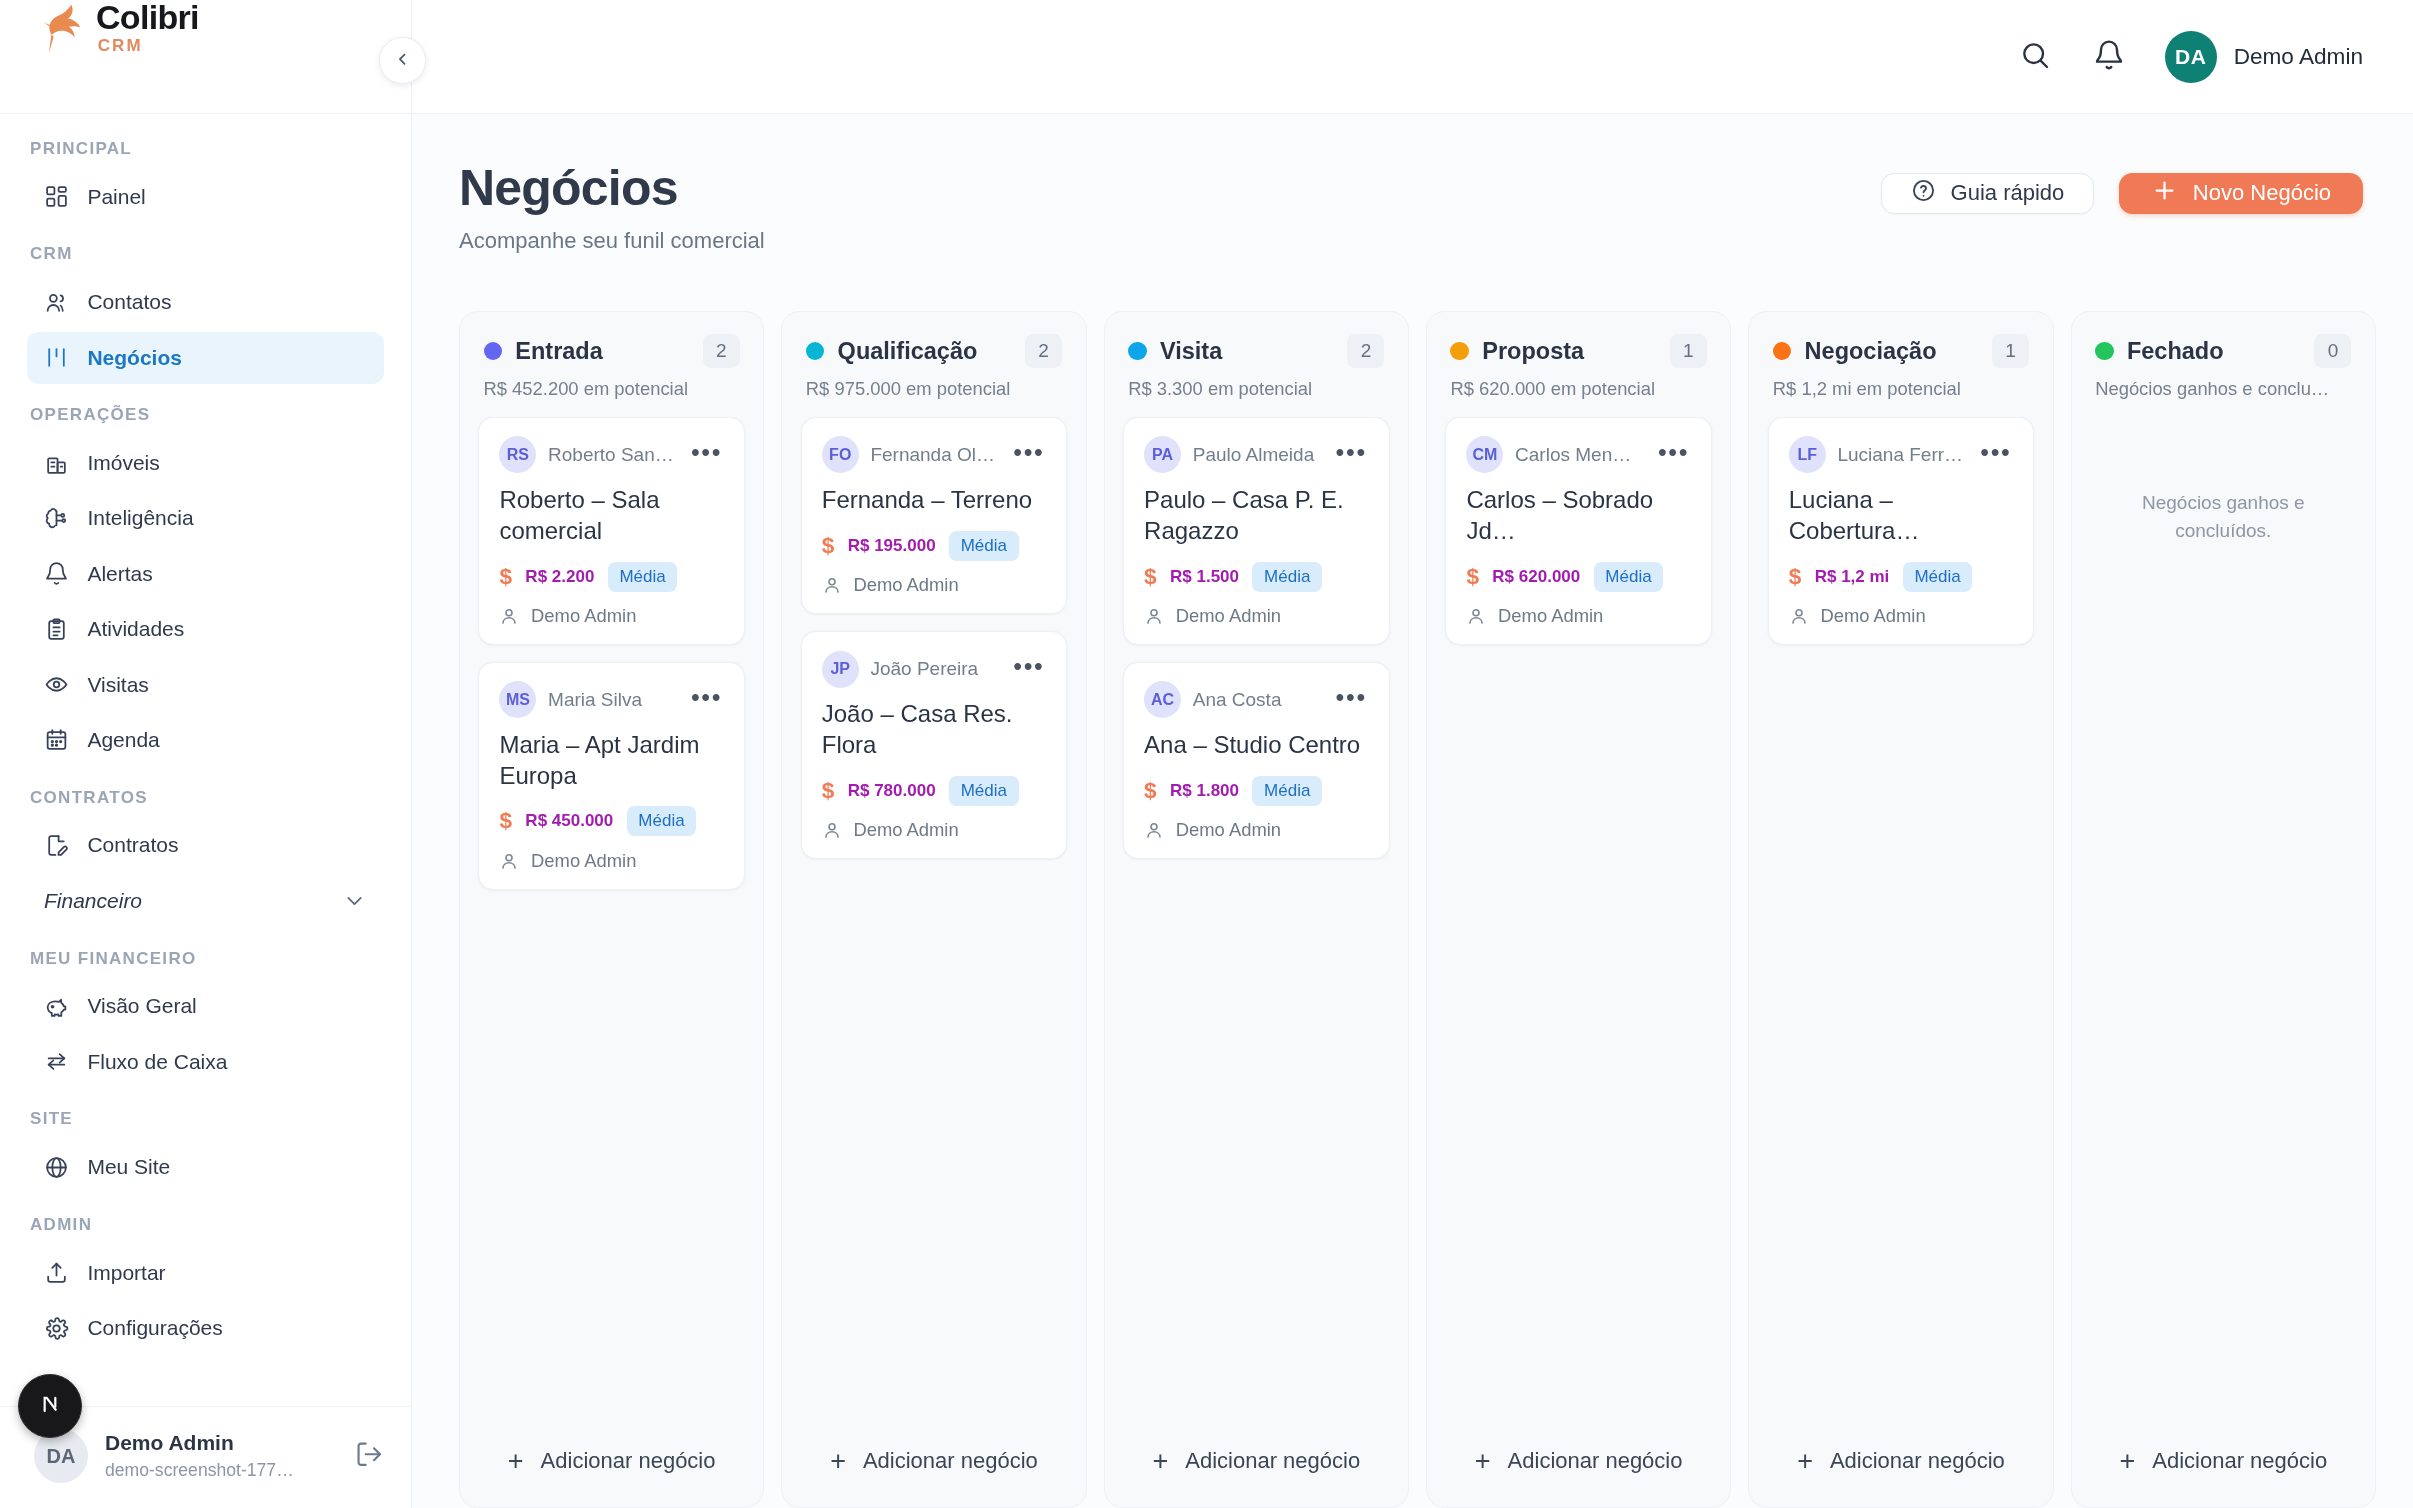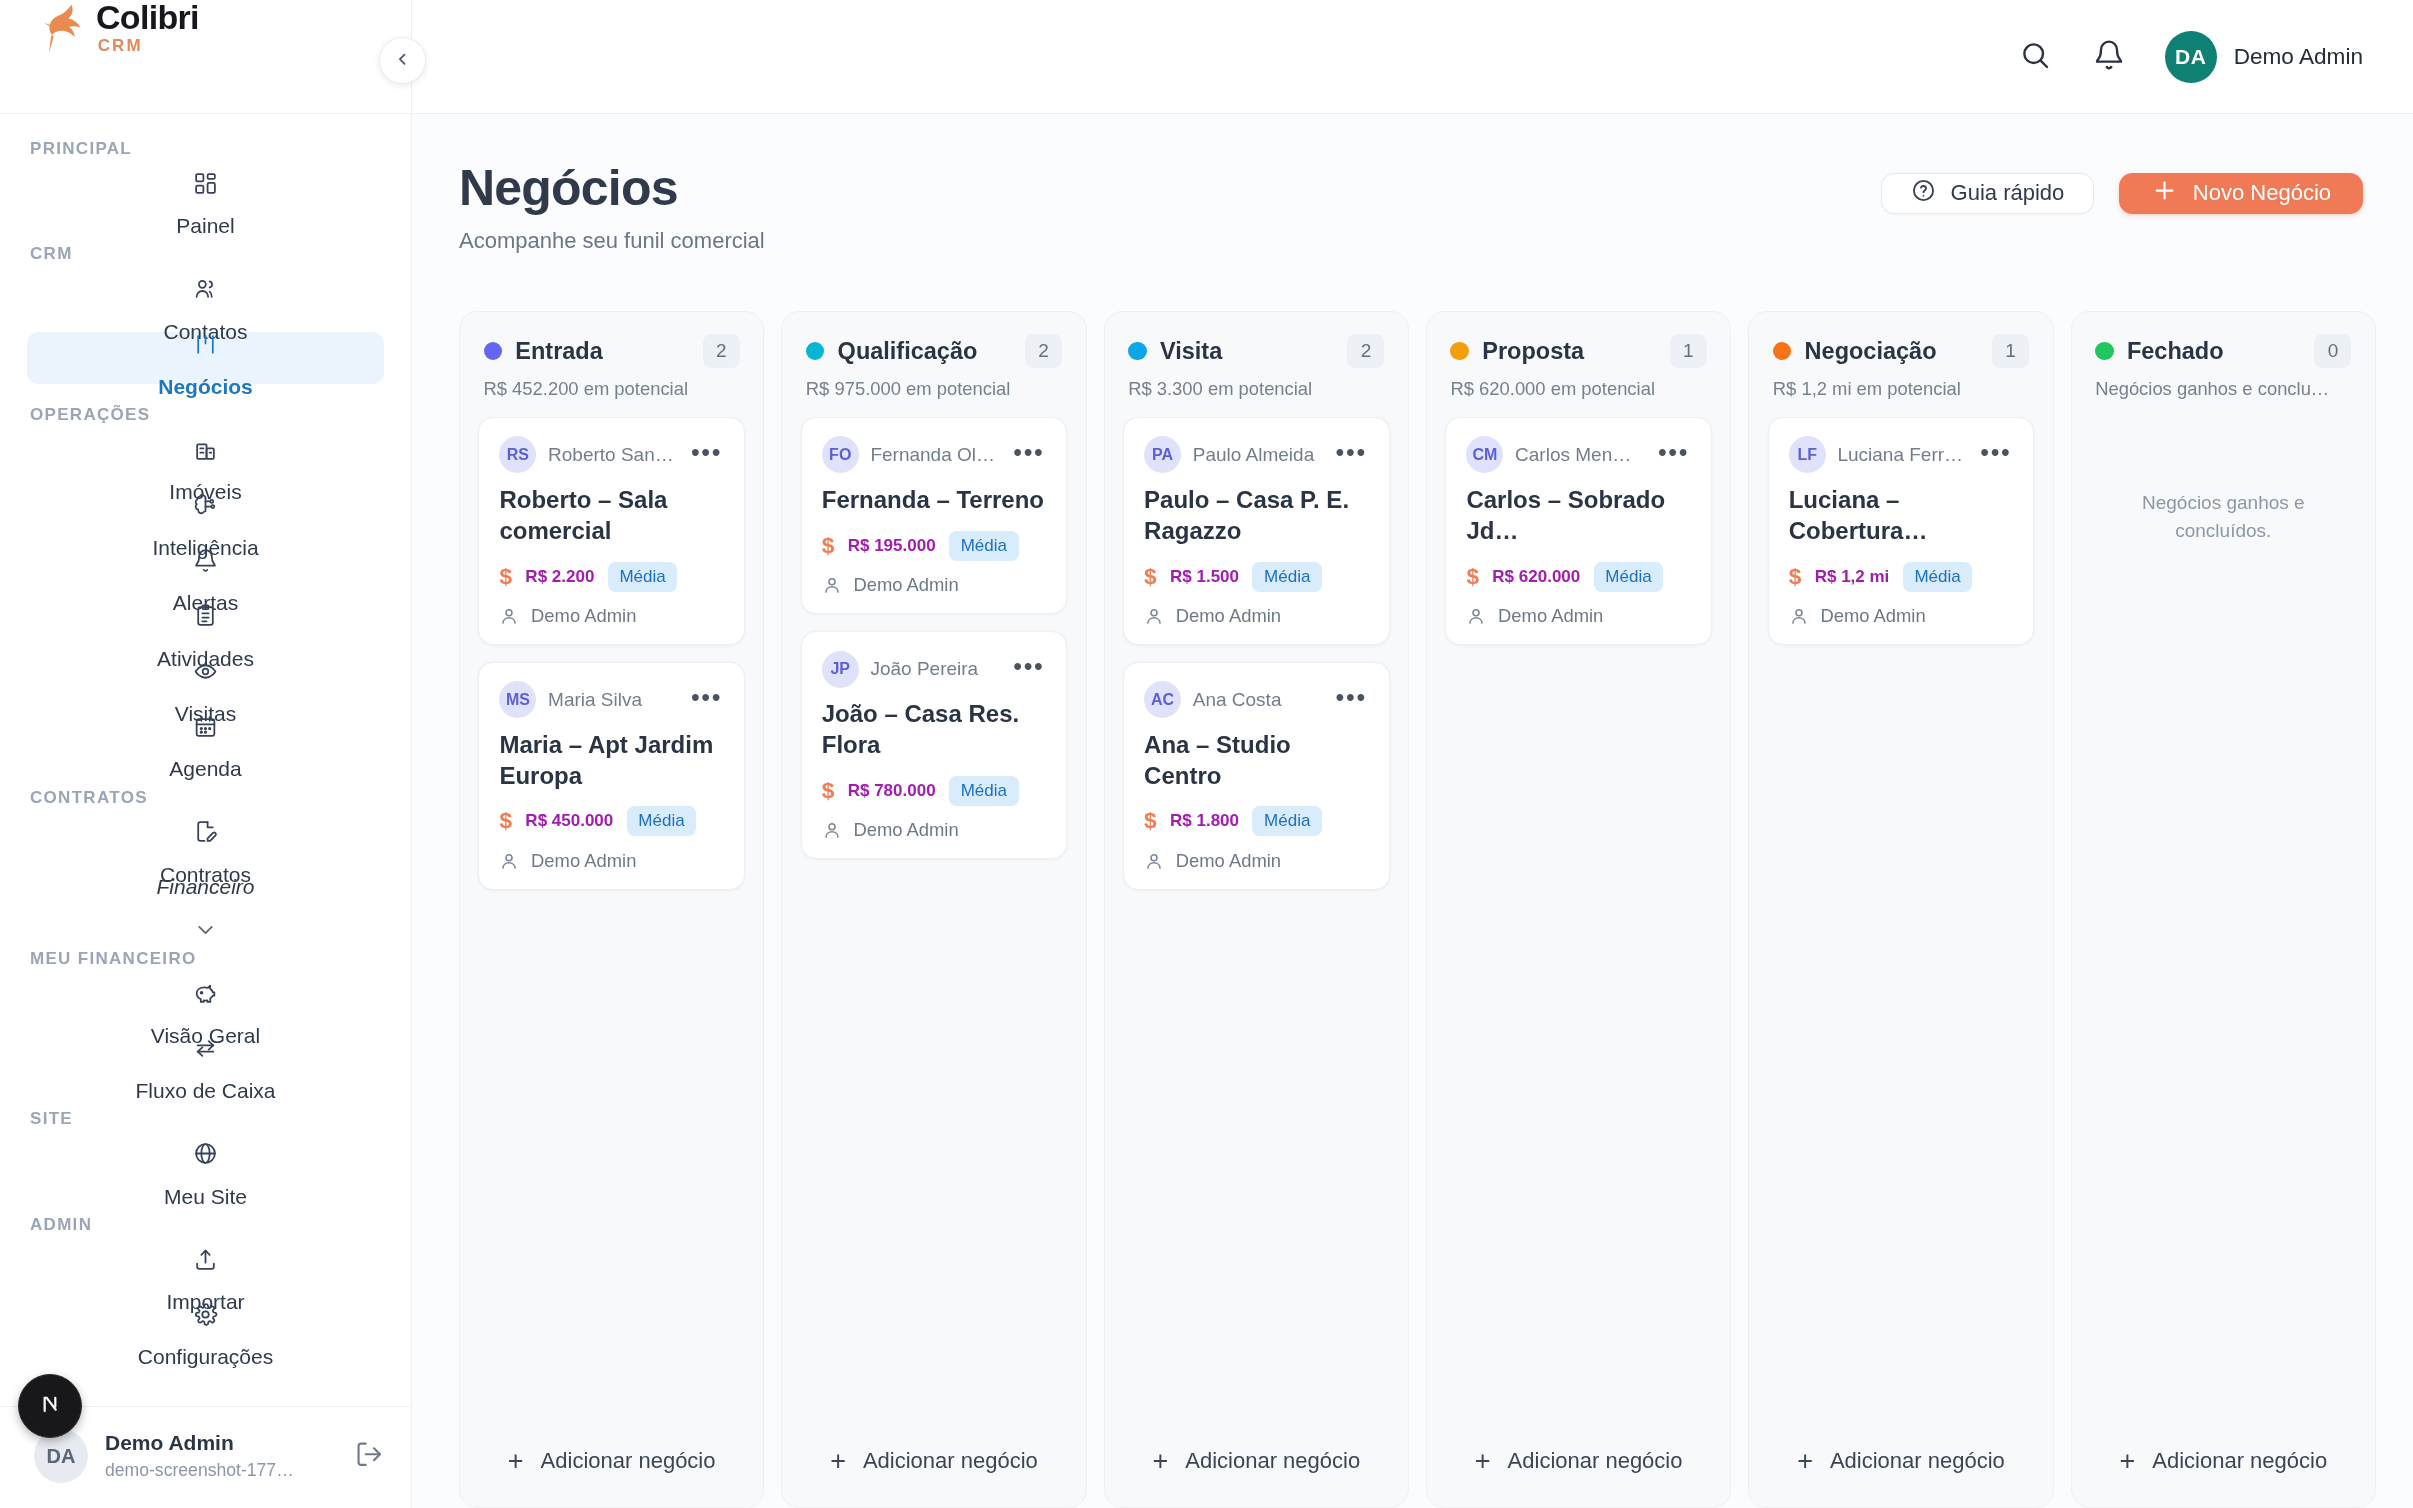--- a/index.html
+++ b/index.html
@@ -45,21 +45,21 @@
   .sb-group-title {
     font-size: 17px; font-weight: 700; letter-spacing: 1.3px;
     color: #9aa5b5; padding: 0 0 11.7px 30px; text-transform: uppercase;
   }
   .sb-group-title.tight { padding-top: 18.4px; }
   .sb-item {
     display: flex; align-items: center; gap: 18.4px;
     height: 52px; margin: 0 27px 3.4px 27px;
     padding: 0 17px; border-radius: 11.7px;
     color: #2f3a4c; font-size: 21px; font-weight: 500;
-    cursor: pointer; text-decoration: none; flex-direction: column;
+    cursor: pointer; text-decoration: none;
   }
   .sb-item.active { background: #eaf4fd; color: #1b78c2; font-weight: 600; }
   .sb-item .ic { width: 25px; height: 25px; flex: 0 0 25px; display:flex; align-items:center; justify-content:center;}
   .sb-item.expandable { justify-content: space-between; font-style: italic; }
   .sb-item.expandable .lbl { flex: 1 1 auto; }
 
   .sb-footer {
     flex: 0 0 auto; border-top: 1.7px solid #eef1f5;
     padding: 22px 25px 25px 34px;
     display: flex; align-items: center; gap: 17px; position: relative;
@@ -152,21 +152,21 @@
     font-size: 16px; font-weight: 600;
     display: flex; align-items: center; justify-content: center;
   }
   .card-contact {
     flex: 1 1 auto; min-width: 0; font-size: 19px; color: #737e8d;
     white-space: nowrap; overflow: hidden; text-overflow: ellipsis;
   }
   .card-menu { flex: 0 0 auto; color: #4a5362; font-size: 25px; line-height: 0.5;
      letter-spacing: 1.7px; cursor: pointer; padding: 6.7px 1.7px 11.7px 5px; }
   .card-title {
-    font-size: 24px; font-weight: 700; color: #2b3445; line-height: 1.28;
+    font-size: 24px; font-weight: 400; color: #2b3445; line-height: 1.28;
     margin-bottom: 15px;
     display: -webkit-box; -webkit-line-clamp: 2; -webkit-box-orient: vertical;
     overflow: hidden;
   }
   .card-value-row { display: flex; align-items: center; gap: 13.4px; margin-bottom: 13.4px; }
   .money-ic { color: #ef7c53; font-size: 22.6px; font-weight: 600; flex: 0 0 auto; }
   .card-value { color: #a21caf; font-size: 17px; font-weight: 700; white-space: nowrap; }
   .badge {
     background: #d9ecfb; color: #1d6fc4; font-size: 17px; font-weight: 500;
     padding: 5px 11.7px; border-radius: 7.5px; flex: 0 0 auto;

